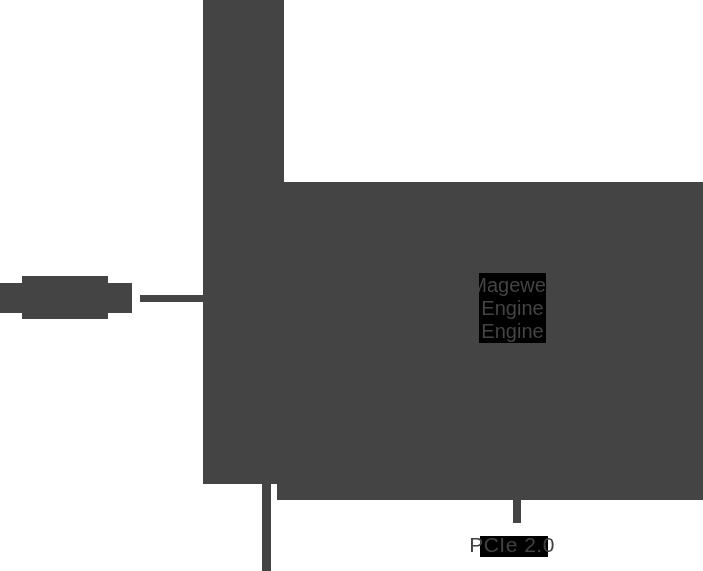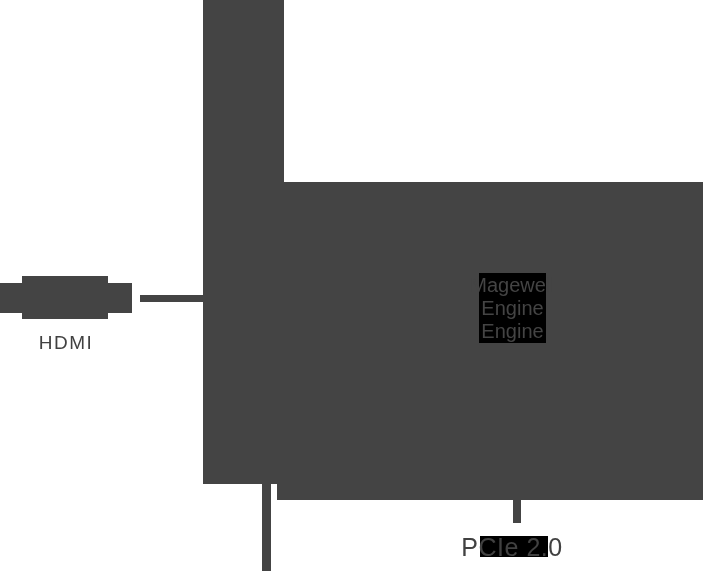--- a/index.html
+++ b/index.html
@@ -57,21 +57,21 @@
     position: absolute;
     color: var(--color-label_text);
     white-space: nowrap; text-align: center;
   }
   .hdmi-label {
     left: 0; top: 332px; width: 132px;
     font-size: 19px; letter-spacing: 1.5px;
   }
   .pcie-label {
     left: 442px; top: 533px; width: 140px;
-    font-size: 25px; letter-spacing: 0.5px;
+    font-size: 21px; letter-spacing: 0.5px;
   }
 </style>
 </head>
 <body>
 
 <div class="canvas">
 
   <div class="shape bar-top"></div>
   <div class="shape board"></div>
 
@@ -85,15 +85,14 @@
   <div class="placeholder engine-box"></div>
   <div class="engine-text">
     <span>Magewell</span>
     <span>Engine</span>
     <span>Engine</span>
   </div>
 
   <div class="placeholder pcie-box"></div>
   <div class="label pcie-label">PCIe 2.0</div>
 
-  <div class="label hdmi-label">HDMI</div>
 
 </div>
 
 </body></html>

